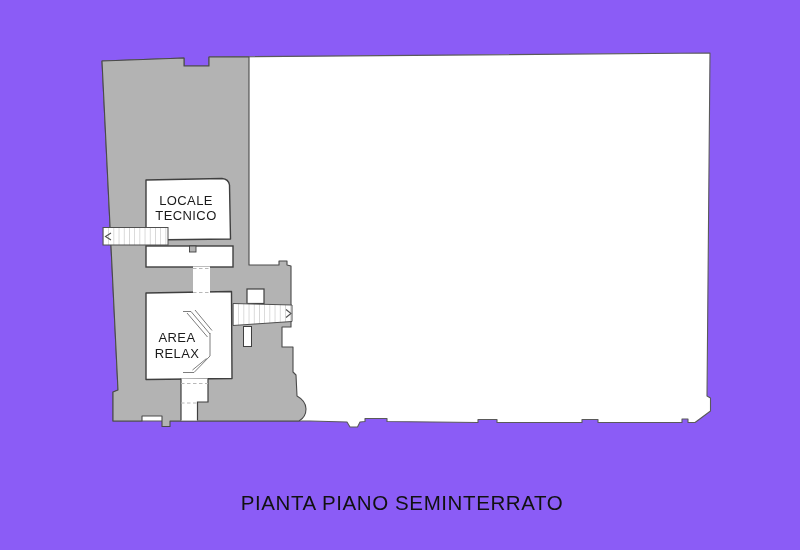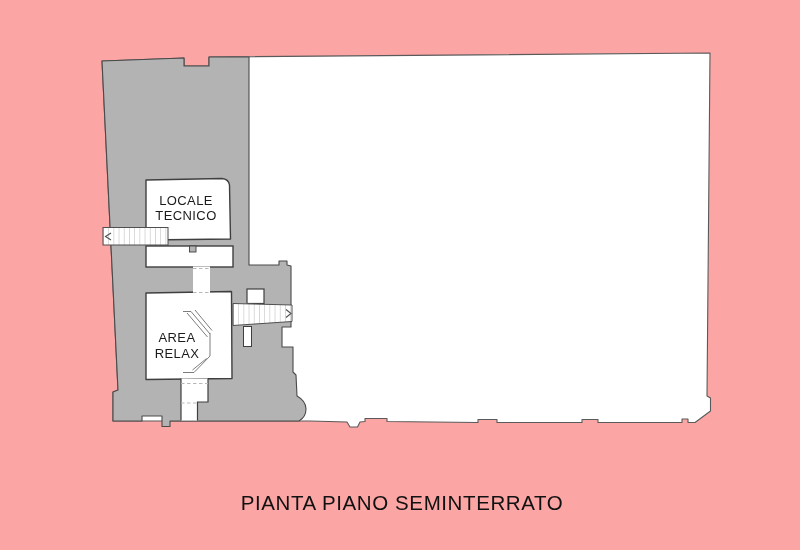--- a/index.html
+++ b/index.html
@@ -1,20 +1,20 @@
 <!DOCTYPE html>
 <html><head>
 <meta charset="utf-8">
 <style>
   html, body { margin: 0; padding: 0; background: #ffffff; }
   .page {
     position: relative;
     width: 800px;
     height: 550px;
-    background: #fca5a5;
+    background: #8b5cf6;
     overflow: hidden;
     font-family: "Liberation Sans", sans-serif;
   }
   svg text {
     font-family: "Liberation Sans", sans-serif;
     fill: #1b1b1b;
   }
   .room-label {
     font-size: 13px;
     letter-spacing: 0.4px;

